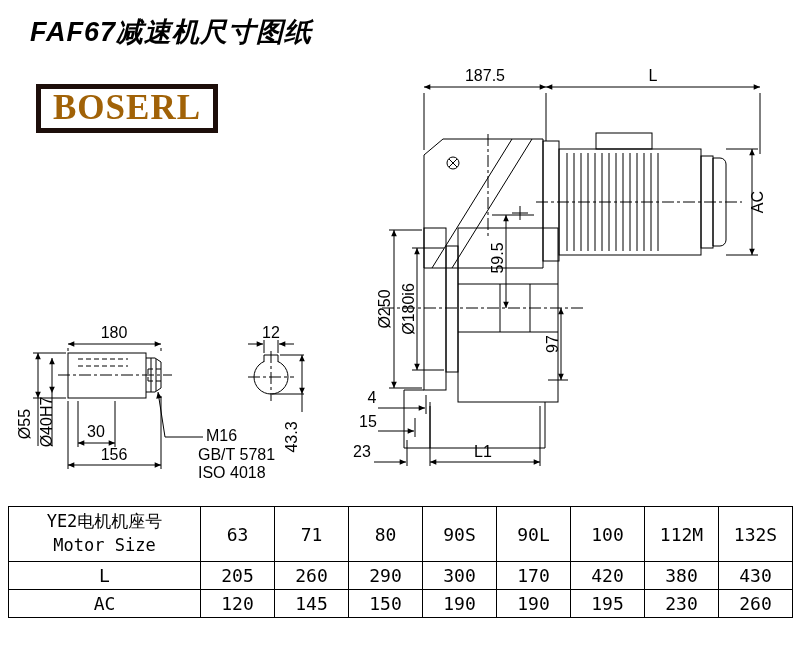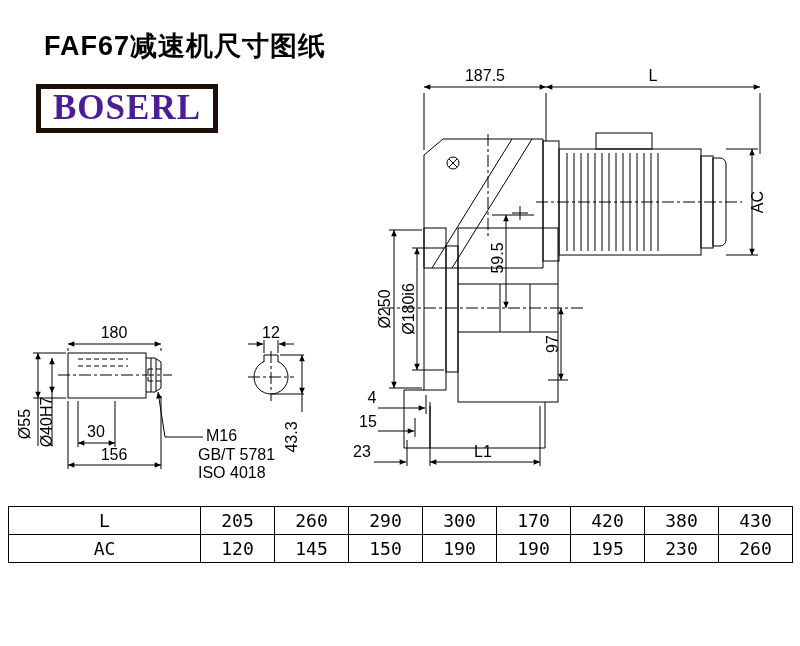--- a/index.html
+++ b/index.html
@@ -1,23 +1,23 @@
 <!DOCTYPE html>
 <html><head>
 <meta charset="utf-8">
 <style>
   html,body{margin:0;padding:0;background:#fff;}
   .page{position:relative;width:800px;height:646px;background:#fff;overflow:hidden;
         font-family:"Liberation Sans",sans-serif;color:#000;}
-  .title{position:absolute;top:14px;left:30px;margin:14px;font-size:27px;font-weight:bold;
-         letter-spacing:1px;font-family:"Liberation Sans",sans-serif;}
+  .title{position:absolute;top:14px;left:30px;margin:0;font-size:27px;font-weight:bold;
+         letter-spacing:1px;font-family:"Liberation Sans",sans-serif;font-style:italic;}
   .logo-box{position:absolute;top:84px;left:36px;border:5px solid #1d0e0a;background:#fff;
             padding:1px 12px;}
   .logo-box span{font-family:"Liberation Serif",serif;font-weight:bold;font-size:35px;
-                 color:#4c1d95;letter-spacing:1px;line-height:1.05;display:block;}
+                 color:#a16207;letter-spacing:1px;line-height:1.05;display:block;}
   svg.drawing{position:absolute;top:0;left:0;}
   svg.drawing text{font-family:"Liberation Sans",sans-serif;font-size:16px;fill:#000;stroke:none;}
   table.sizes{position:absolute;top:506px;left:8px;width:785px;border-collapse:collapse;
               table-layout:fixed;text-align:center;
               font-family:"DejaVu Sans Mono","Liberation Sans",monospace;font-size:18px;}
   table.sizes th,table.sizes td{border:1px solid #000;padding:0;font-weight:normal;height:27px;}
   table.sizes tr.hdr th{height:54px;}
   table.sizes .hcell div{line-height:1.4;font-size:17px;}
 </style>
 </head>
@@ -202,20 +202,34 @@
         <col>
         <col>
         <col>
         <col>
         <col>
         <col>
         <col>
         <col>
     </colgroup>
     <tbody>
+        <tr class="hdr">
+      <th class="hcell">
+        <div>YE2电机机座号</div>
+        <div>Motor Size</div>
+      </th>
+      <th>63</th>
+      <th>71</th>
+      <th>80</th>
+      <th>90S</th>
+      <th>90L</th>
+      <th>100</th>
+      <th>112M</th>
+      <th>132S</th>
+    </tr>
     <tr>
       <th>L</th>
       <td>205</td>
       <td>260</td>
       <td>290</td>
       <td>300</td>
       <td>170</td>
       <td>420</td>
       <td>380</td>
       <td>430</td>

